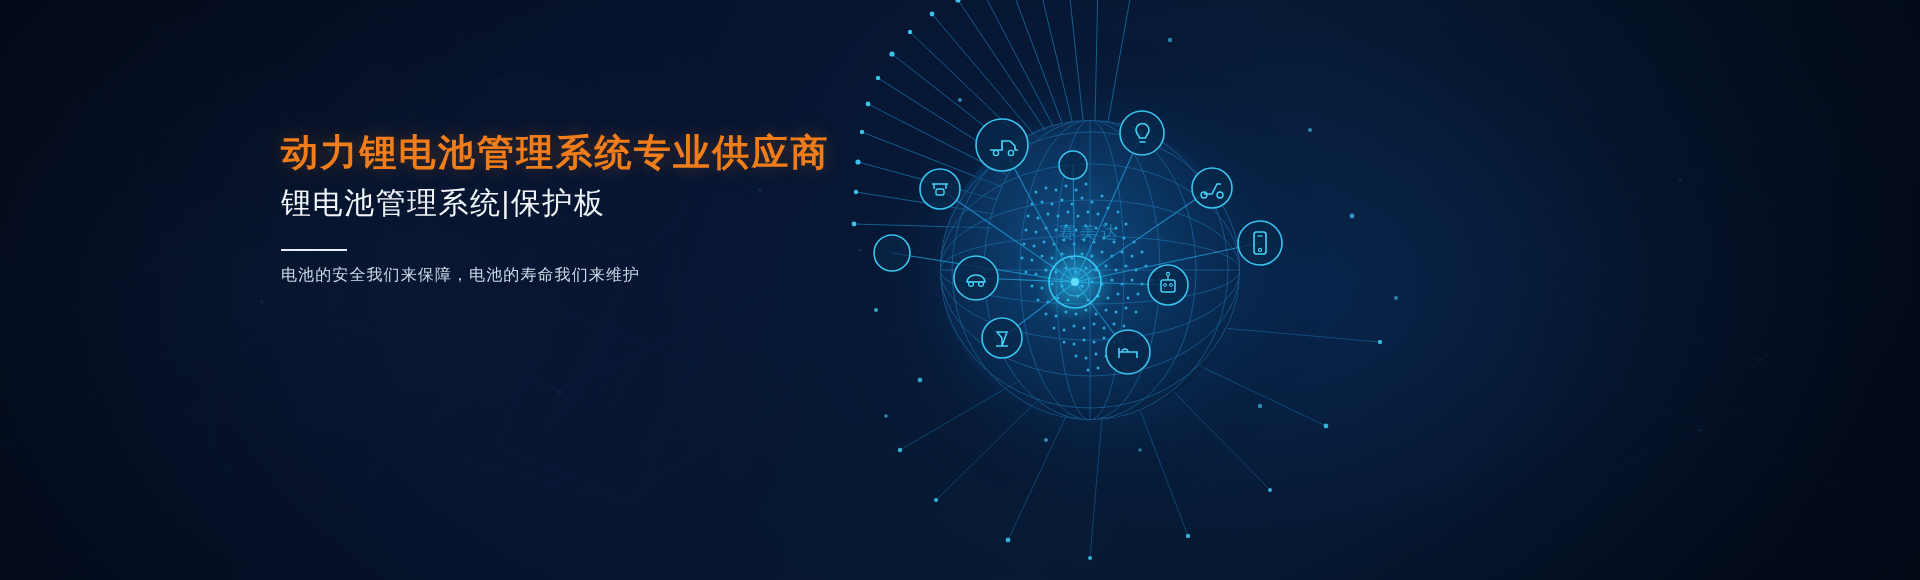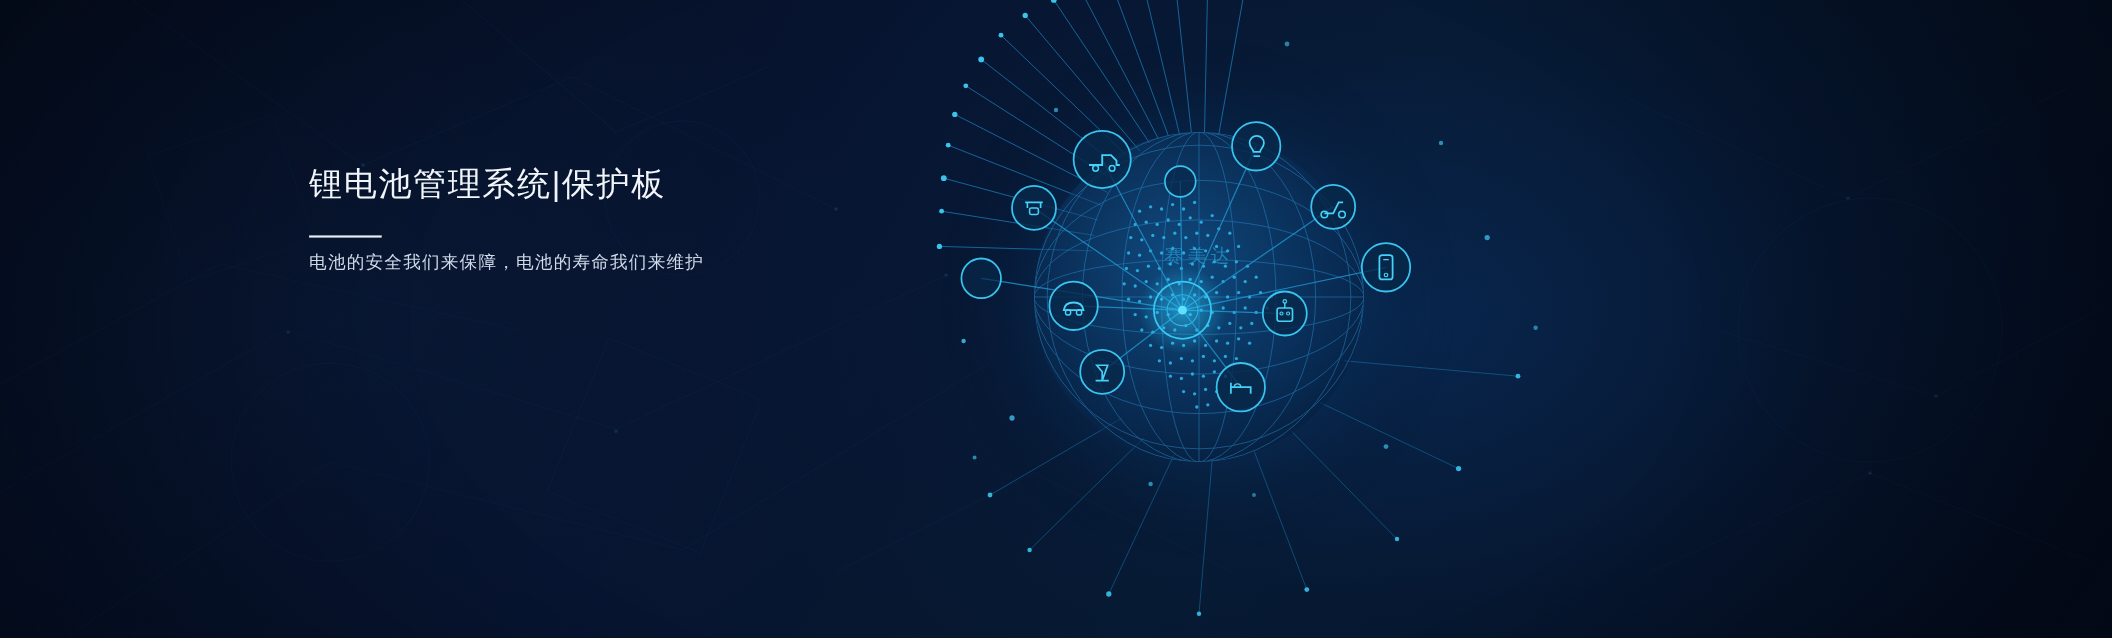--- a/index.html
+++ b/index.html
@@ -49,21 +49,21 @@
   .headline {
     font-size:37px;
     line-height:1.22;
     font-weight:700;
     color:#f07d1a;
     letter-spacing:2.2px;
     white-space:nowrap;
     text-shadow:0 0 18px rgba(240,125,26,.30);
   }
   .subtitle {
-    margin-top:20px;
+    margin-top:10px;
     font-size:30px;
     line-height:1.2;
     font-weight:400;
     color:#f2f6fb;
     letter-spacing:1.5px;
     white-space:nowrap;
   }
   .divider {
     margin-top:28px;
     width:66px; height:2px;
@@ -454,18 +454,19 @@
         <circle cx="300" cy="470" r="1.8" opacity=".5"></circle>
         <circle cx="120" cy="120" r="2" opacity=".6"></circle>
         <circle cx="330" cy="60" r="2.2" opacity=".55"></circle>
       </g>
     </svg>
   </div>
 
   <div class="vignette"></div>
 
   <div class="copy">
+    <div class="headline">动力锂电池管理系统专业供应商</div>
     <div class="subtitle">锂电池管理系统|保护板</div>
     <div class="divider"></div>
     <div class="tagline">电池的安全我们来保障，电池的寿命我们来维护</div>
   </div>
 
 </div>
 
 </body></html>

